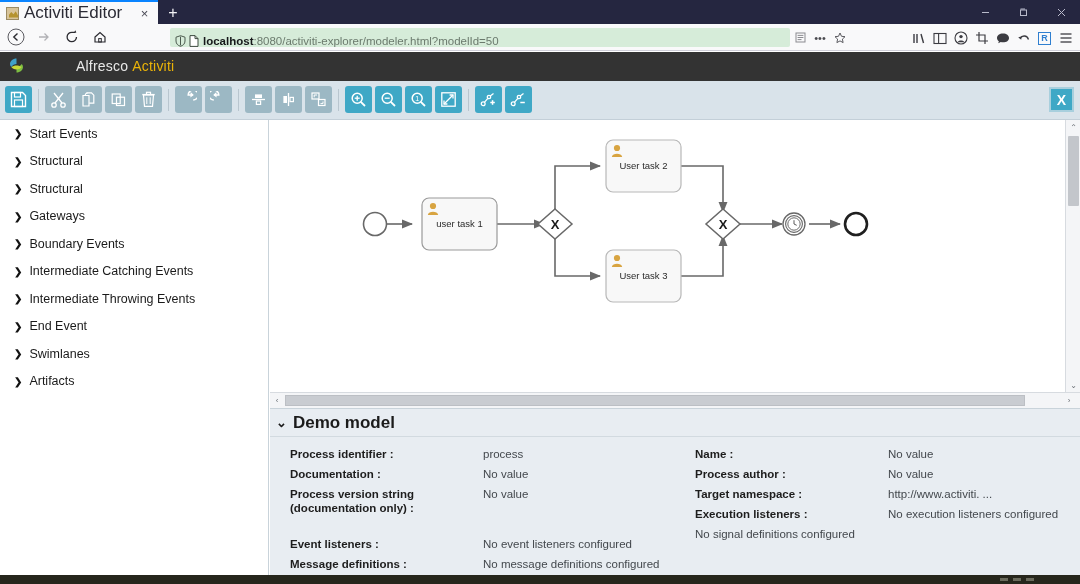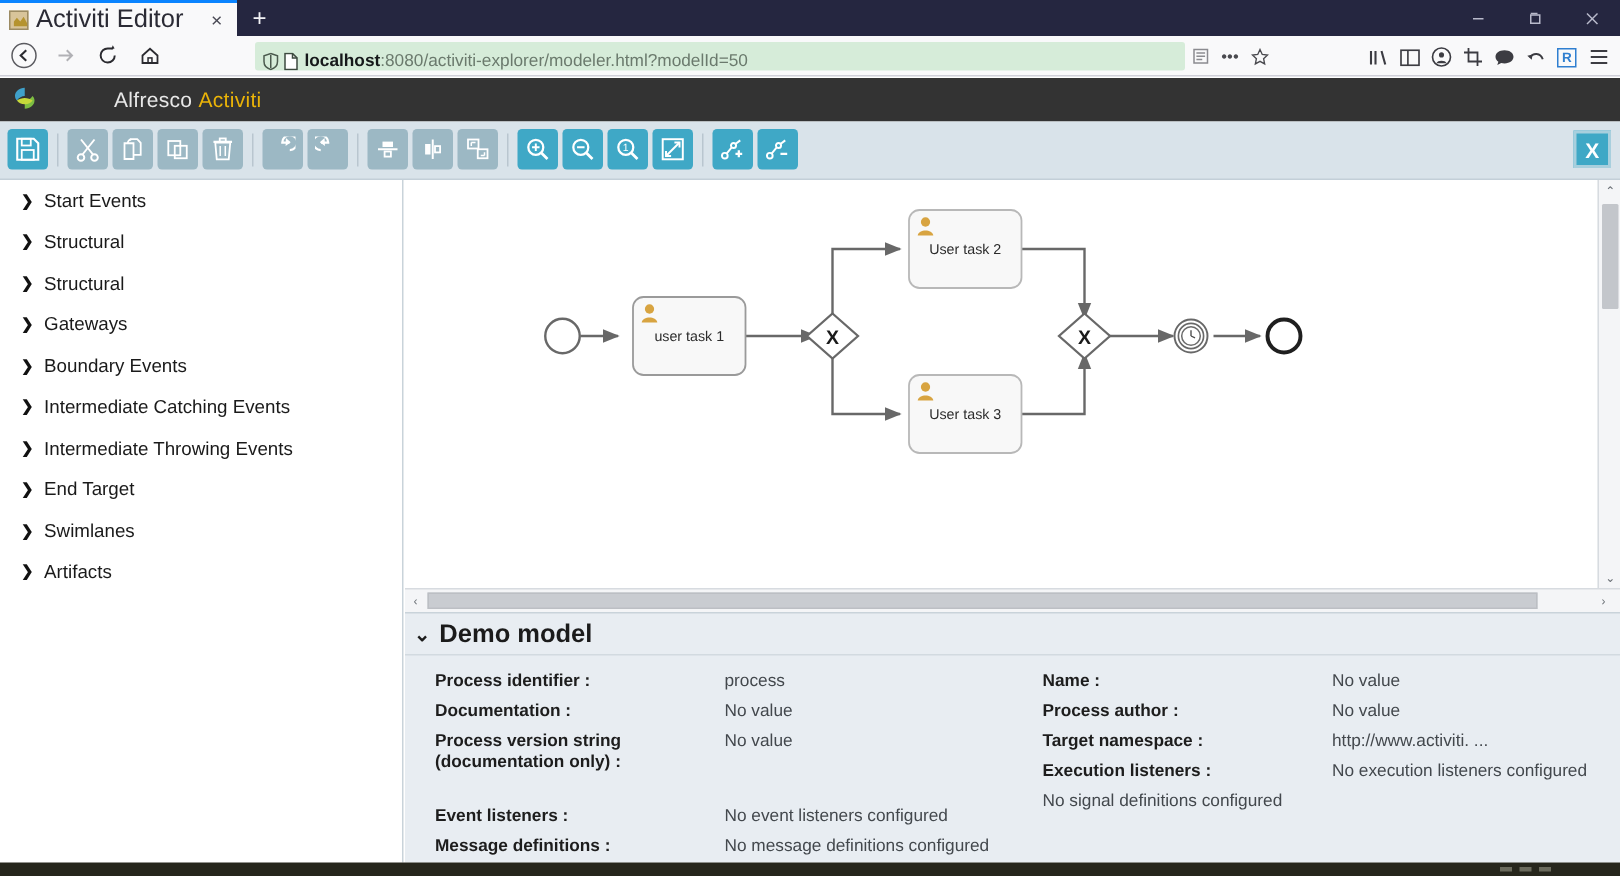--- a/index.html
+++ b/index.html
@@ -511,21 +511,21 @@
     <div class="pal-item">
       <span class="pal-arrow">❯</span>
       <span>Intermediate Catching Events</span>
     </div>
     <div class="pal-item">
       <span class="pal-arrow">❯</span>
       <span>Intermediate Throwing Events</span>
     </div>
     <div class="pal-item">
       <span class="pal-arrow">❯</span>
-      <span>End Target</span>
+      <span>End Event</span>
     </div>
     <div class="pal-item">
       <span class="pal-arrow">❯</span>
       <span>Swimlanes</span>
     </div>
     <div class="pal-item">
       <span class="pal-arrow">❯</span>
       <span>Artifacts</span>
     </div>
   </div>

